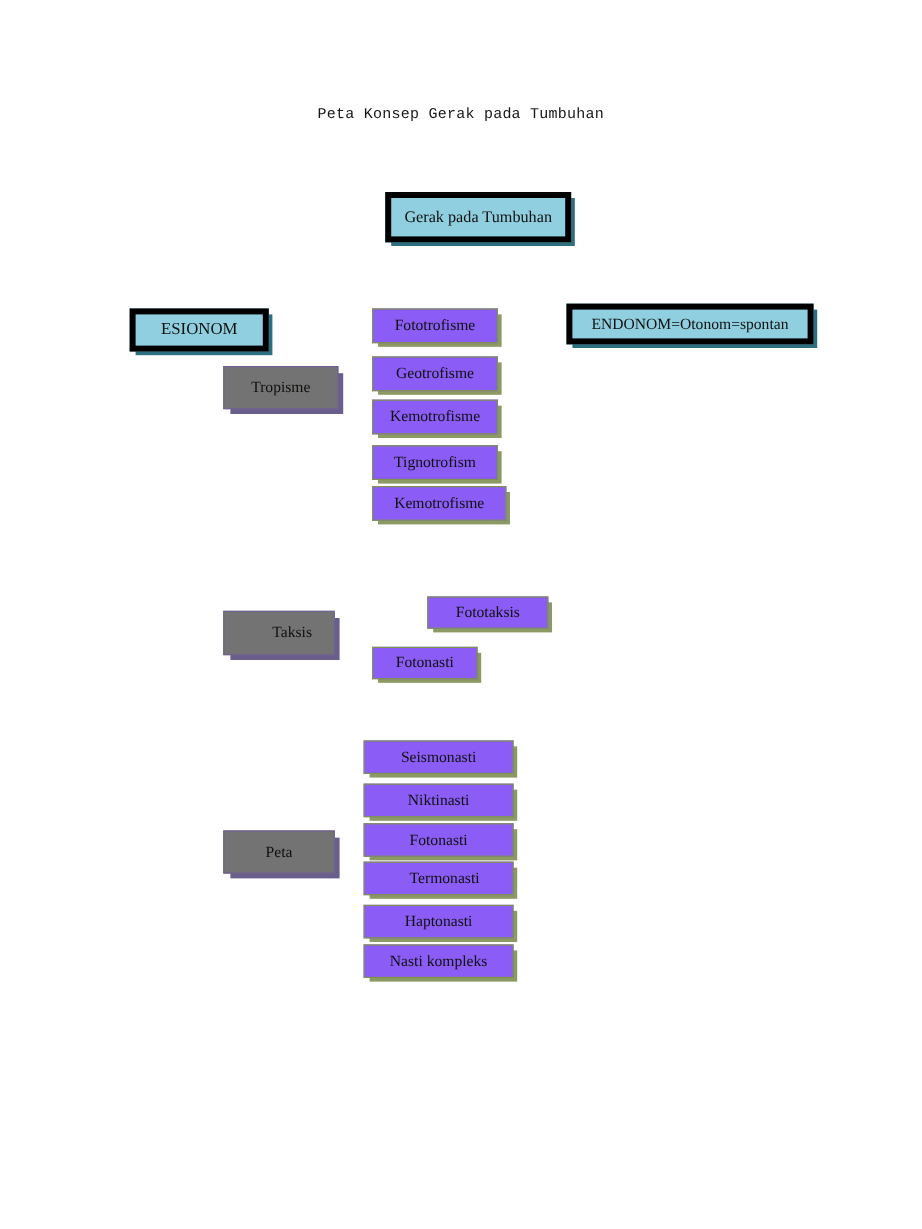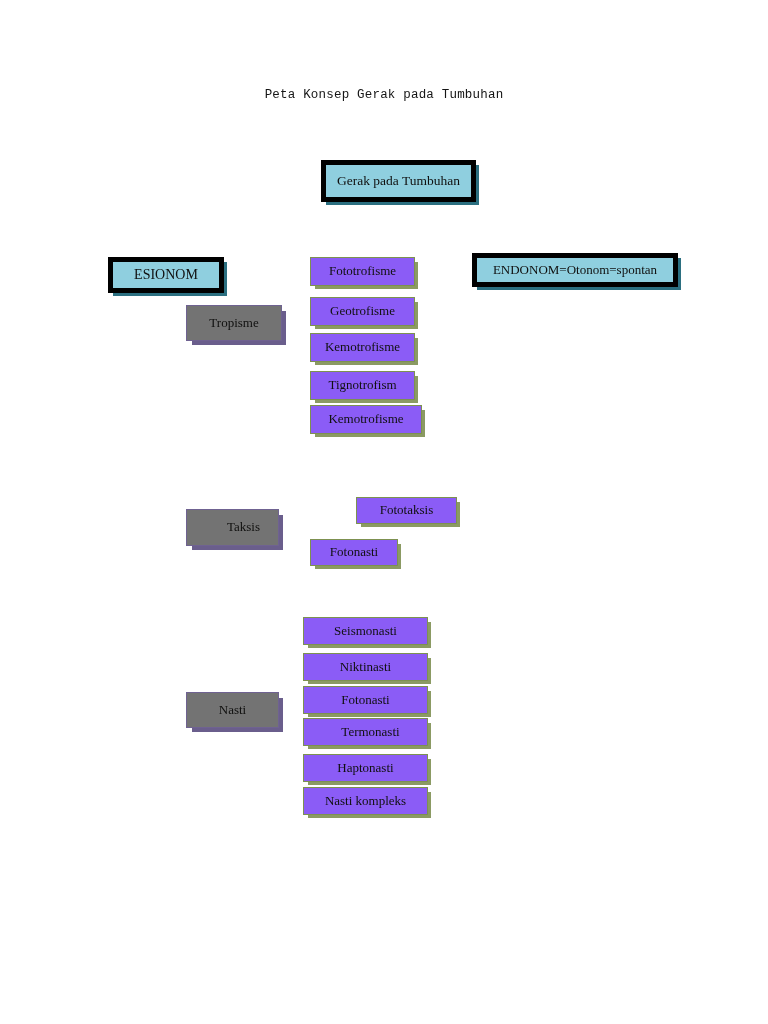--- a/index.html
+++ b/index.html
@@ -92,21 +92,21 @@
   <div class="node green" style="left:310px; top:297px; width:105px; height:29px;">Geotrofisme</div>
   <div class="node green" style="left:310px; top:333px; width:105px; height:29px;">Kemotrofisme</div>
   <div class="node green" style="left:310px; top:371px; width:105px; height:29px;">Tignotrofism</div>
   <div class="node green" style="left:310px; top:405px; width:112px; height:29px;">Kemotrofisme</div>
 
   <div class="node purple" style="left:186px; top:509px; width:93px; height:37px;padding-left:28px;">Taksis</div>
 
   <div class="node green" style="left:310px; top:497px; width:101px; height:27px;margin-left:46px;">Fototaksis</div>
   <div class="node green" style="left:310px; top:539px; width:88px; height:27px;">Fotonasti</div>
 
-  <div class="node purple" style="left:186px; top:692px; width:93px; height:36px;">Nasti</div>
+  <div class="node purple" style="left:186px; top:692px; width:93px; height:36px;">Peta</div>
 
   <div class="node green" style="left:303px; top:617px; width:125px; height:28px;">Seismonasti</div>
   <div class="node green" style="left:303px; top:653px; width:125px; height:28px;">Niktinasti</div>
   <div class="node green" style="left:303px; top:686px; width:125px; height:28px;">Fotonasti</div>
   <div class="node green" style="left:303px; top:718px; width:125px; height:28px;padding-left:16px;">Termonasti</div>
   <div class="node green" style="left:303px; top:754px; width:125px; height:28px;">Haptonasti</div>
   <div class="node green" style="left:303px; top:787px; width:125px; height:28px;">Nasti kompleks</div>
 
 </div>
 

